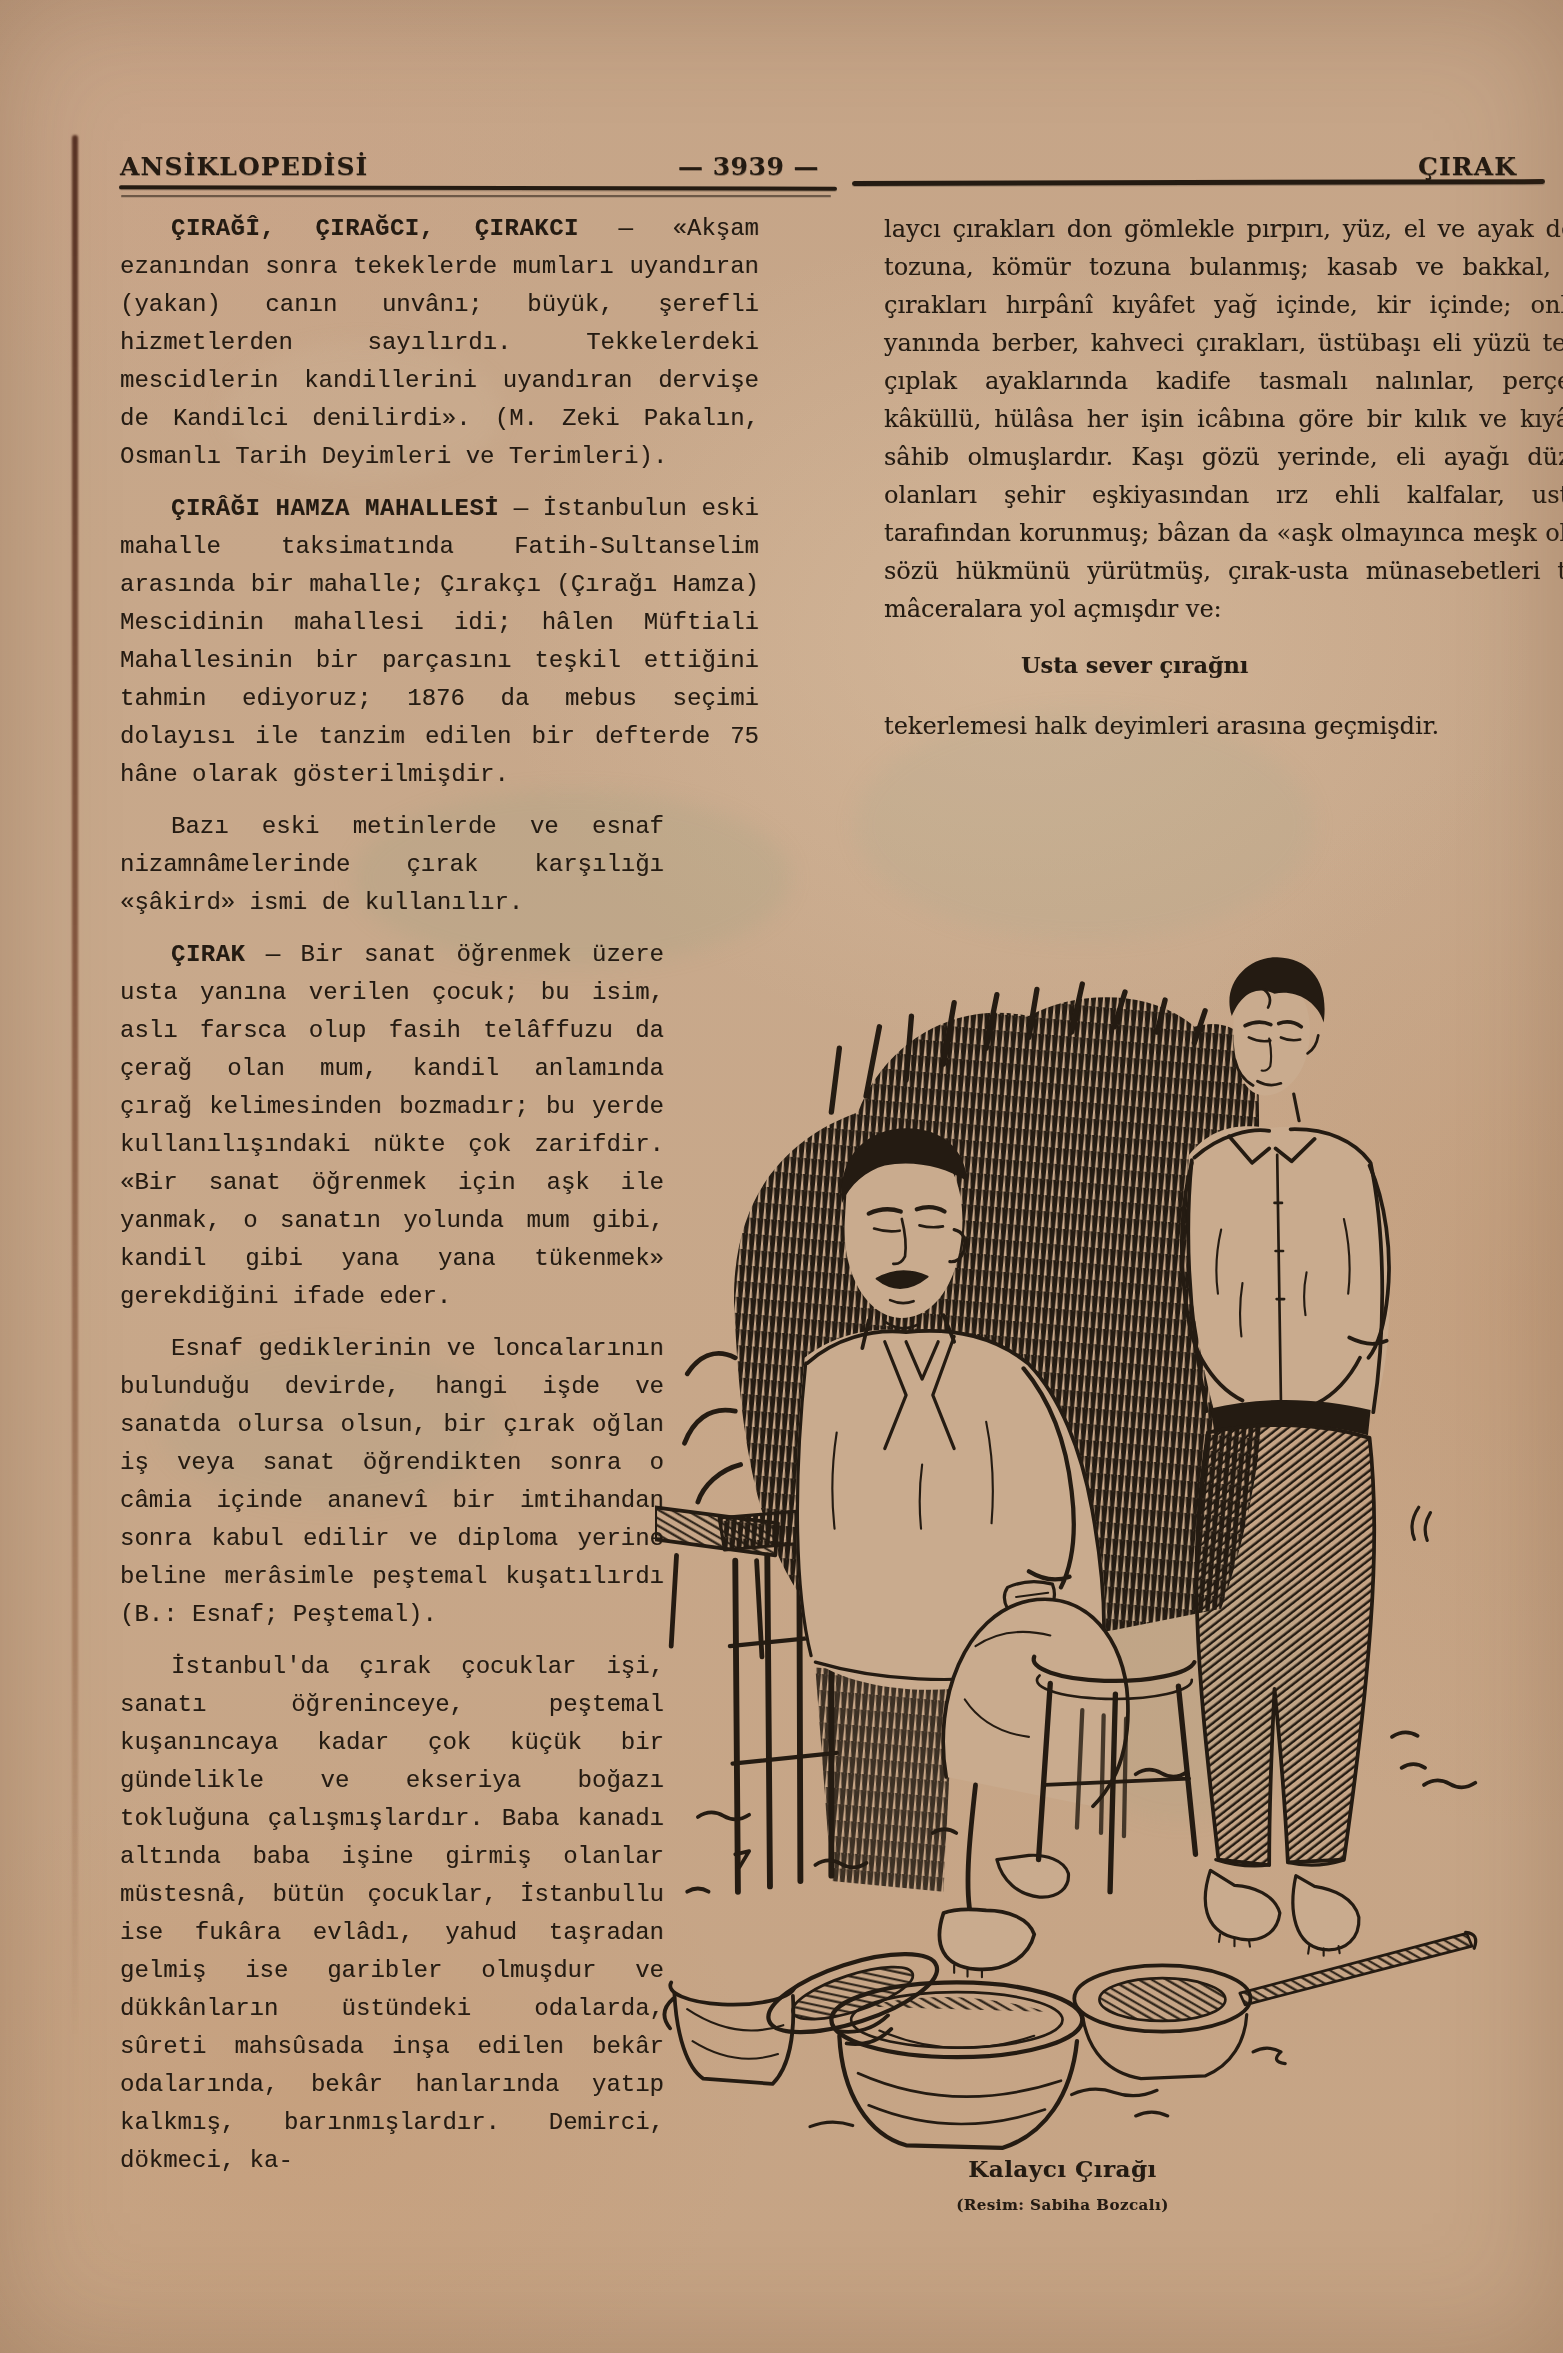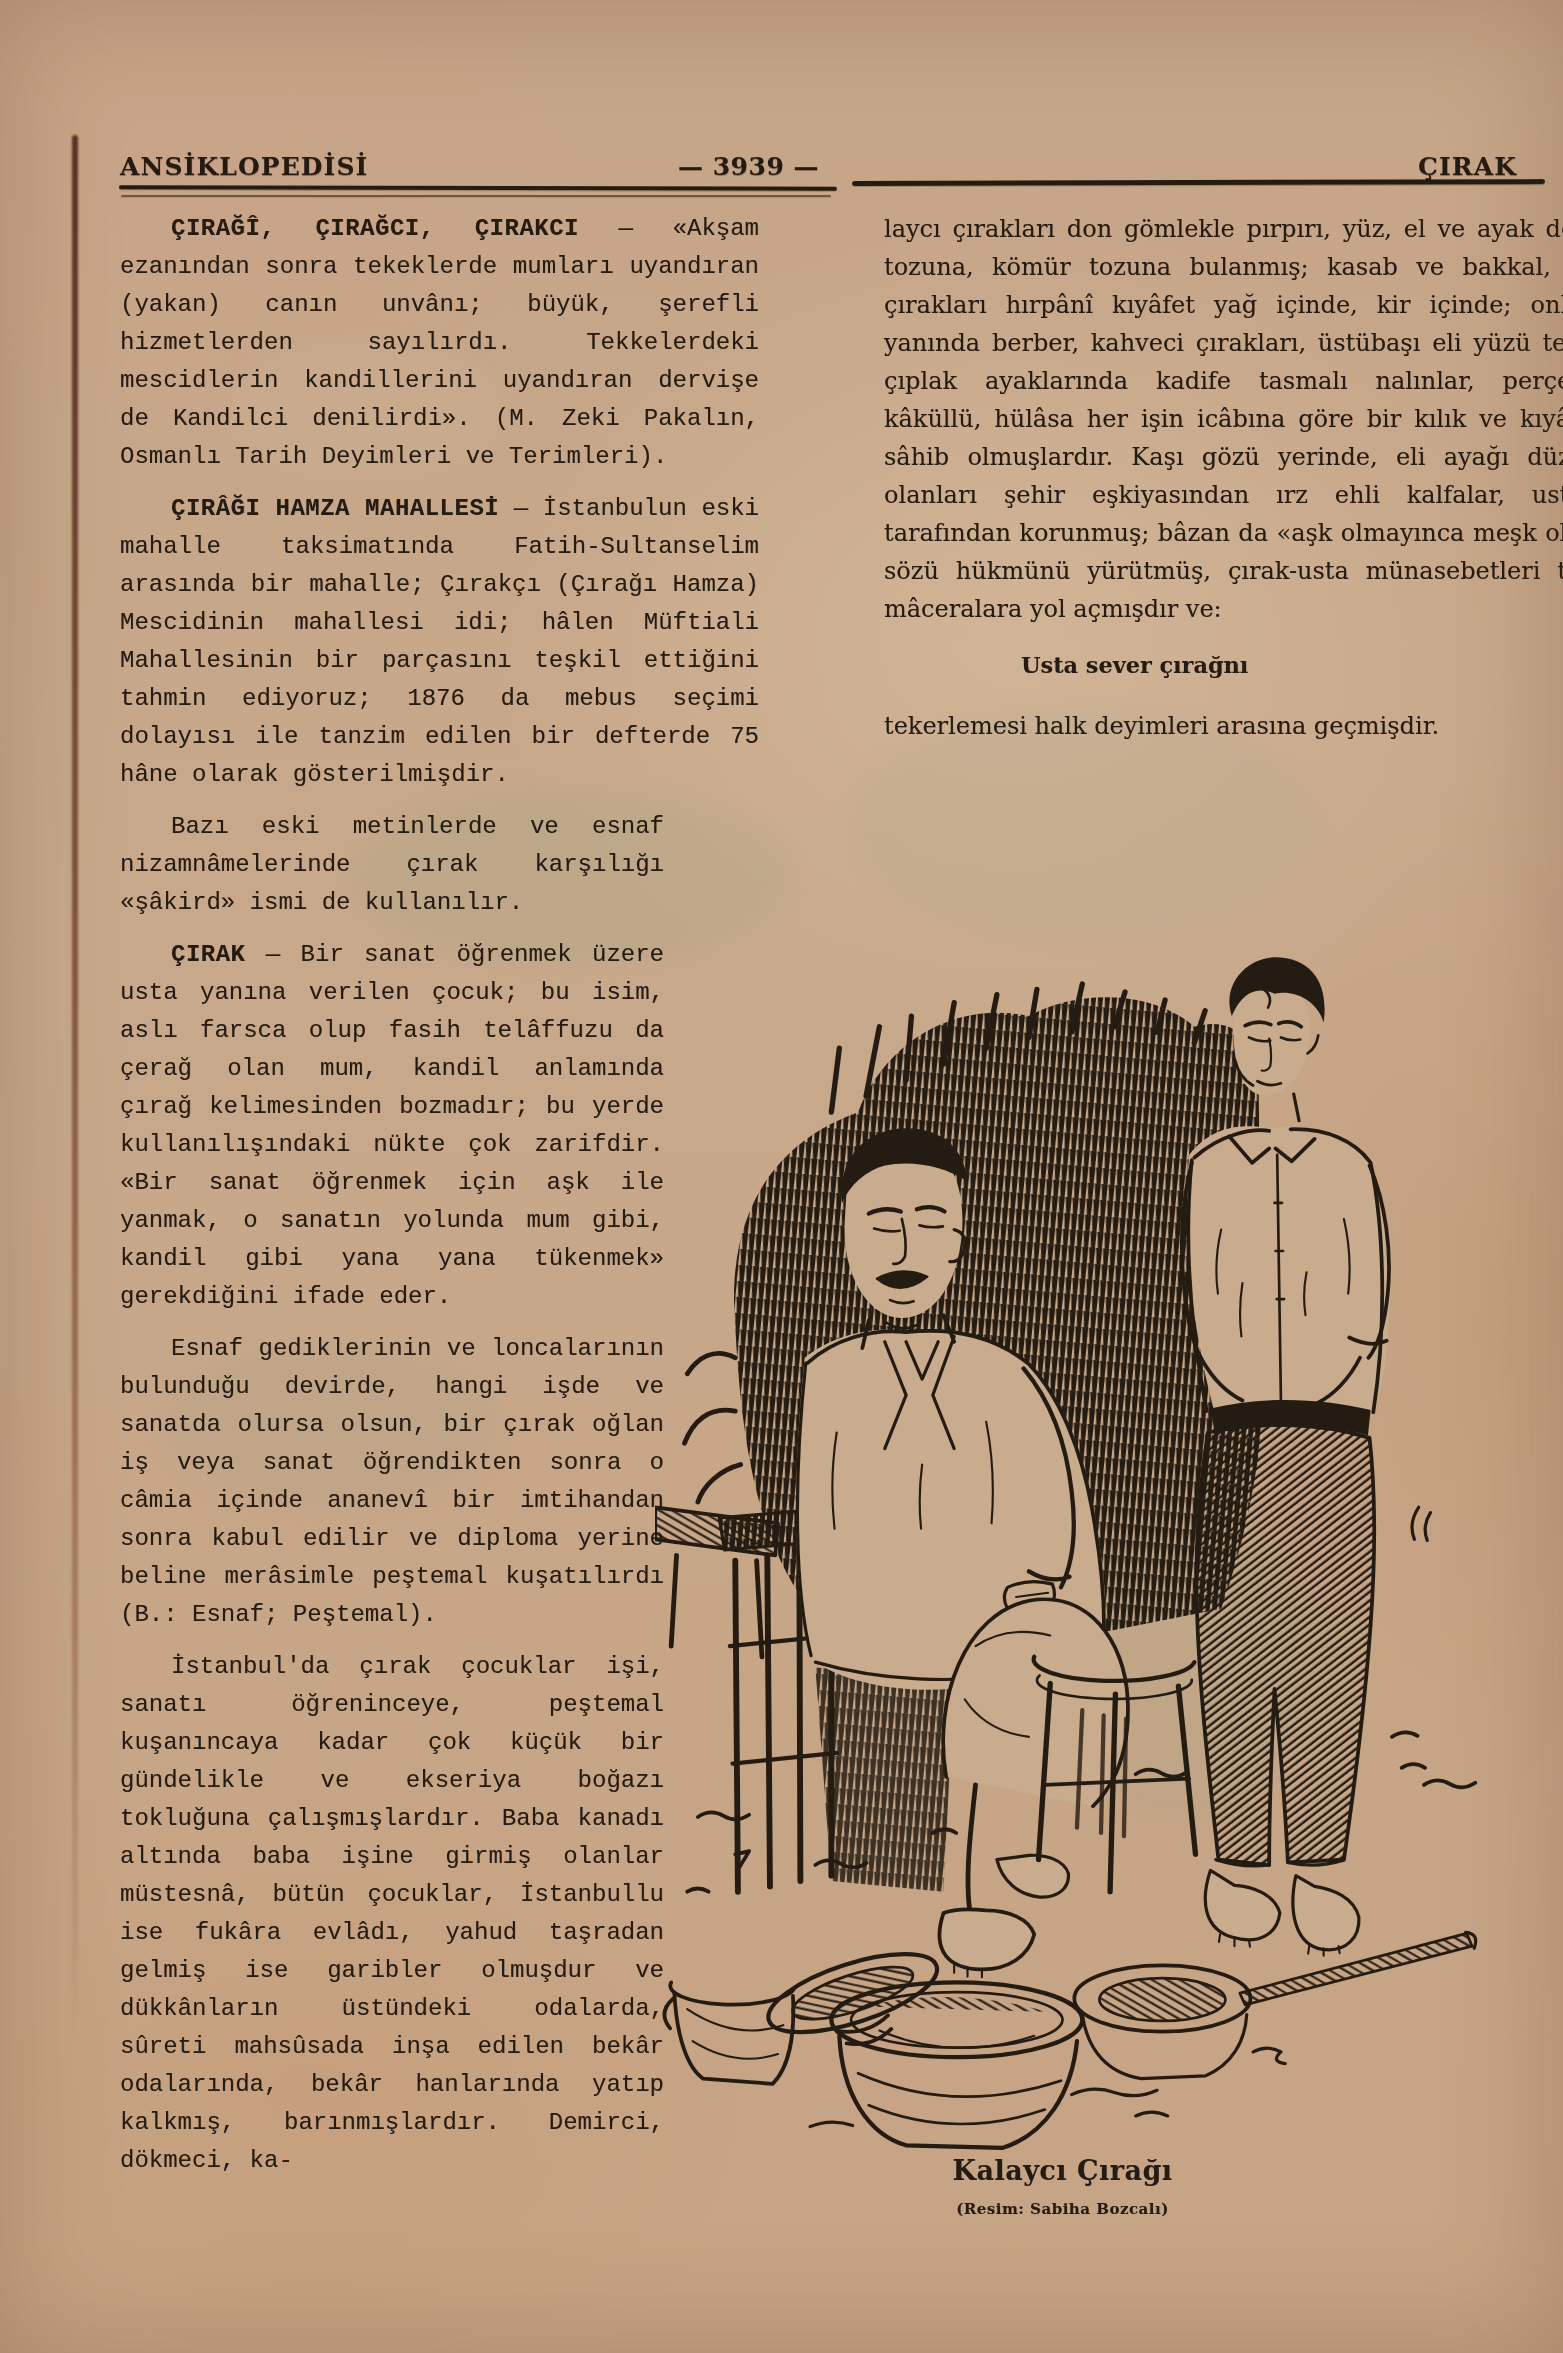--- a/index.html
+++ b/index.html
@@ -46,21 +46,21 @@
   
   .verse{margin:20px 0 24.6px 137px;font-weight:bold;font-size:22.4px;line-height:34px;text-indent:0;
     text-shadow:0.3px 0.4px 0 rgba(36,27,18,.32);}
   .verse div{margin:0;}
   
   #illu{position:absolute;left:655px;top:952px;width:908px;height:1212px;}
   #illu svg{width:100%;height:100%;}
   
   #caption{position:absolute;left:814px;top:2155px;width:497px;text-align:center;
     font-weight:bold;text-shadow:0.3px 0.4px 0 rgba(36,27,18,.32);}
-  #caption .cap-title{font-size:27px;letter-spacing:0.5px;}
+  #caption .cap-title{font-size:23px;letter-spacing:0.5px;}
   #caption .cap-credit{font-size:15px;margin-top:14px;letter-spacing:0.5px;}
 </style>
 </head>
 <body>
 
 <div class="paper"></div>
 <div class="stain" style="left:353px;top:790px;width:438px;height:176px;background:rgba(148,158,130,.18);"></div>
 <div class="stain" style="left:855px;top:710px;width:459px;height:230px;background:rgba(160,170,142,.15);"></div>
 <div class="stain" style="left:160px;top:1346px;width:342px;height:160px;background:rgba(150,160,134,.12);"></div>
 <div class="stain" style="left:1041px;top:1522px;width:278px;height:299px;background:rgba(150,158,130,.10);"></div>

